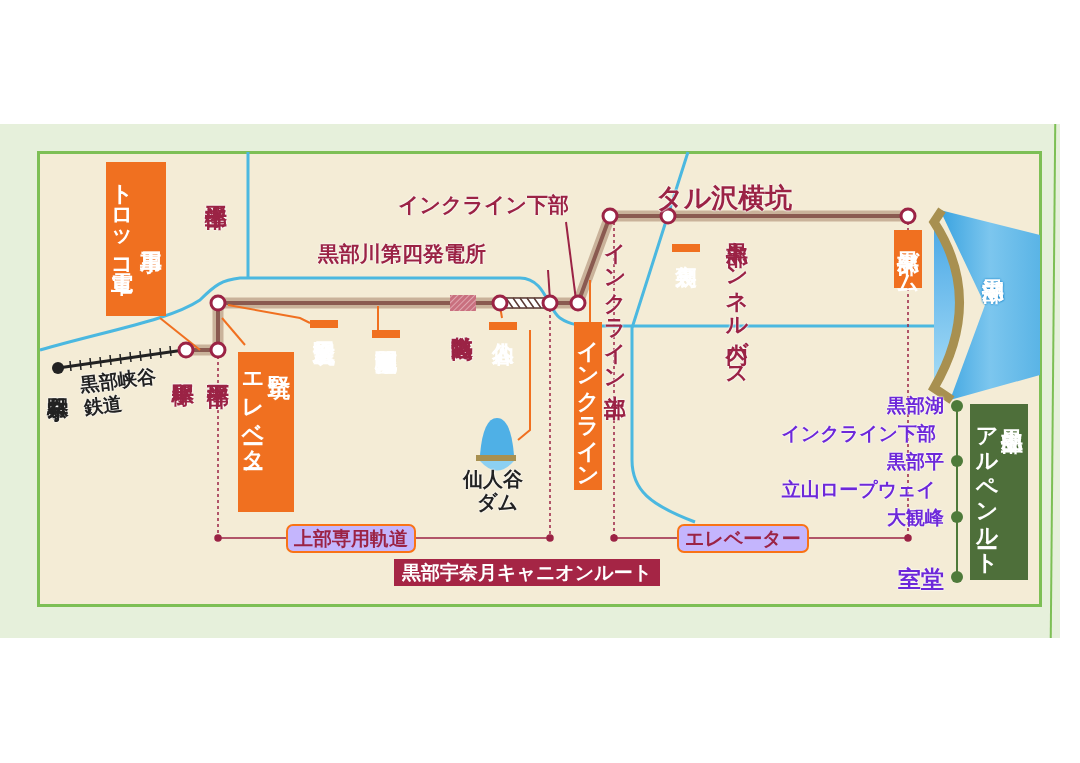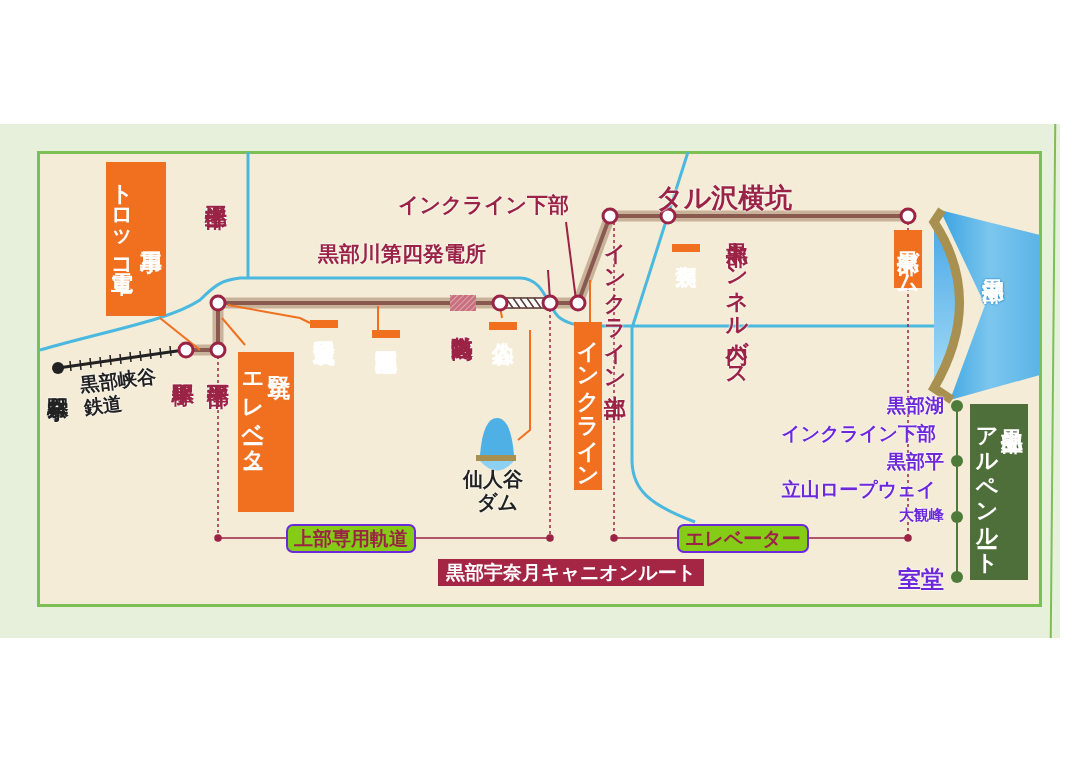--- a/index.html
+++ b/index.html
@@ -10,24 +10,24 @@
   .panel { position: absolute; left: 37px; top: 151px; width: 1005px; height: 456px;
            background: #f4ecd6; border: 3px solid #7dbf55; box-sizing: border-box; }
   svg.map { position: absolute; left: 0; top: 0; width: 1080px; height: 763px; }
   .vlabel { position: absolute; writing-mode: vertical-rl; text-orientation: upright;
             font-weight: bold; line-height: 1; letter-spacing: 0; }
   .orange-box { background: #f07020; color: #ffffff; padding: 4px 3px; }
   .maroon { color: #9b2345; text-shadow: 0 0 2px #fff, 0 0 2px #fff; }
   .hlabel { position: absolute; font-weight: bold; white-space: nowrap; line-height: 1; }
   .green-txt { color: #6d28d9; font-weight: bold; text-shadow: 0 0 2px #fff, 0 0 2px #fff; }
   .black-txt { color: #222; font-weight: bold; text-shadow: 0 0 2px #fff, 0 0 2px #fff; }
-  .pill { position: absolute; background: #84cc16; border: 2px solid #6d28d9; border-radius: 7px;
+  .pill { position: absolute; background: #c4b5fd; border: 2px solid #f97316; border-radius: 7px;
           color: #9b2345; font-weight: bold; font-size: 19px; padding: 3px 6px; line-height: 1; white-space: nowrap; }
   .route-banner { position: absolute; background: #a52545; color: #fff; font-weight: bold; font-size: 19px;
-                  padding: 4px 8px; line-height: 1; white-space: nowrap; margin-left: 44px; }
+                  padding: 4px 8px; line-height: 1; white-space: nowrap; }
   .alpine-box { position: absolute; background: #4e6f3a; color: #fff; font-weight: bold; font-size: 22px;
                 writing-mode: vertical-rl; text-orientation: upright; line-height: 1.05; padding: 8px 6px; }
   .lake-label { position: absolute; color: #fff; font-weight: bold; font-size: 22px; writing-mode: vertical-rl;
                 text-orientation: upright; text-shadow: 0 0 2px #2a8fd0, 0 0 2px #2a8fd0; line-height: 1; }
 </style>
 </head>
 <body>
 
 <div class="outer"></div>
 <div class="outer-edge"></div>
@@ -192,21 +192,21 @@
 <div class="vlabel maroon" style="left:726px; top:226px; font-size:22px;">黒部トンネル内バス</div>
 
 <div class="vlabel orange-box" style="left:894px; top:230px; font-size:22px;">黒部ダム</div>
 
 <div class="lake-label" style="left:982px; top:262px;">黒部湖</div>
 
 <div class="hlabel green-txt" style="right:136px; top:396px; font-size:19px;">黒部湖</div>
 <div class="hlabel green-txt" style="right:144px; top:424px; font-size:19px;">インクライン下部</div>
 <div class="hlabel green-txt" style="right:136px; top:452px; font-size:19px;text-align:center;">黒部平</div>
 <div class="hlabel green-txt" style="right:144px; top:480px; font-size:19px;text-align:center;">立山ロープウェイ</div>
-<div class="hlabel green-txt" style="right:136px; top:508px; font-size:15px;">大観峰</div>
+<div class="hlabel green-txt" style="right:136px; top:508px; font-size:19px;">大観峰</div>
 <div class="hlabel green-txt" style="right:136px; top:568px; font-size:23px;">室堂</div>
 
 <div class="alpine-box" style="left:970px; top:404px; width:58px; height:176px; padding:0;">
   <span class="vlabel" style="color:#fff; font-size:22px; right:5px; top:8px;">立山黒部</span>
   <span class="vlabel" style="color:#fff; font-size:22px; right:30px; top:8px;">アルペンルート</span>
 </div>
 
 <div class="pill" style="left:286px; top:524px;">上部専用軌道</div>
 <div class="pill" style="left:677px; top:524px;">エレベーター</div>
 

